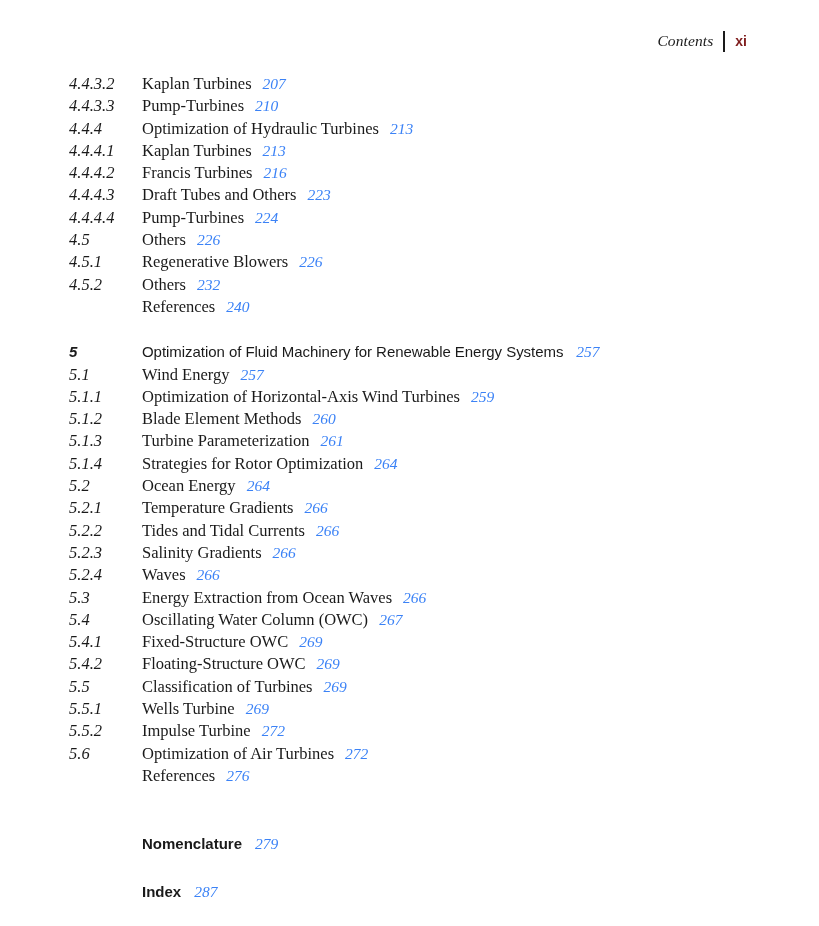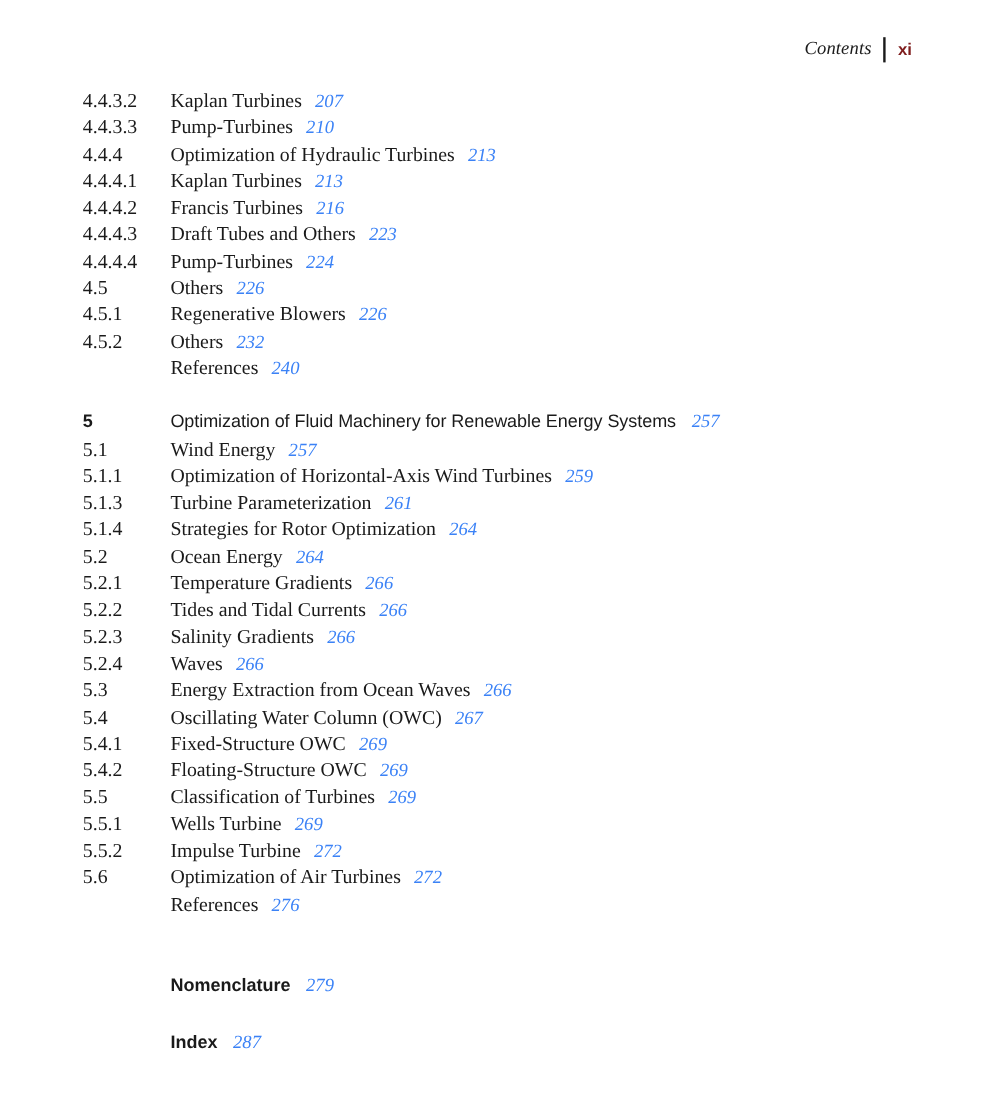--- a/index.html
+++ b/index.html
@@ -14,21 +14,21 @@
     background: #ffffff;
     overflow: hidden;
     color: #1a1a1a;
     -webkit-font-smoothing: antialiased;
   }
 
   
   .running-head {
     position: absolute;
     top: 30px;
-    right: 59px;
+    right: 72px;
     display: flex;
     align-items: center;
     height: 22px;
     line-height: 22px;
     margin-left: 16px;
   }
   .running-head .rh-label {
     font-family: "Liberation Serif", "DejaVu Serif", serif;
     font-style: italic;
     font-size: 15.5px;
@@ -70,20 +70,21 @@
   .toc-entry.gap-before-sm {
     margin-top: 25px;
   }
 
   .num {
     flex: none;
     width: 73px;
     font-family: "Liberation Serif", "DejaVu Serif", serif;
     font-size: 16.5px;
     color: #1a1a1a;
+    font-style: italic;
   }
   .title {
     font-family: "Liberation Serif", "DejaVu Serif", serif;
     font-size: 16.5px;
     color: #1a1a1a;
   }
   .folio {
     font-family: "Liberation Serif", "DejaVu Serif", serif;
     font-style: italic;
     font-size: 15.5px;
@@ -197,20 +198,25 @@
         <span class="num">5.1</span>
         <span class="title">Wind Energy</span>
         <span class="folio">257</span>
       </div>
       <div class="toc-entry level-section">
         <span class="num">5.1.1</span>
         <span class="title">Optimization of Horizontal-Axis Wind Turbines</span>
         <span class="folio">259</span>
       </div>
       <div class="toc-entry level-section">
+        <span class="num">5.1.2</span>
+        <span class="title">Blade Element Methods</span>
+        <span class="folio">260</span>
+      </div>
+      <div class="toc-entry level-section">
         <span class="num">5.1.3</span>
         <span class="title">Turbine Parameterization</span>
         <span class="folio">261</span>
       </div>
       <div class="toc-entry level-section">
         <span class="num">5.1.4</span>
         <span class="title">Strategies for Rotor Optimization</span>
         <span class="folio">264</span>
       </div>
       <div class="toc-entry level-section">

